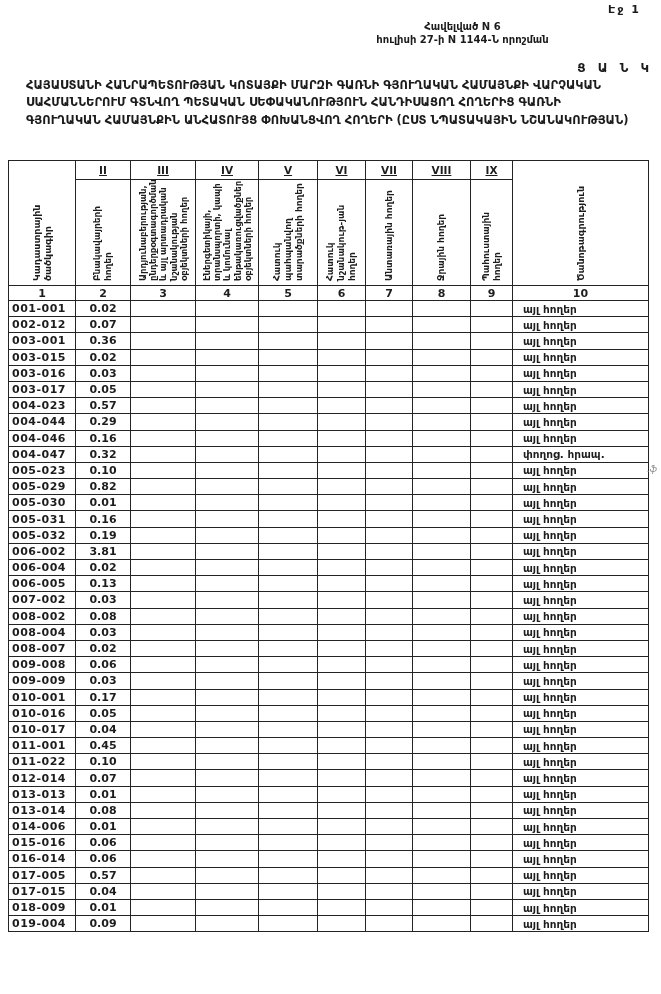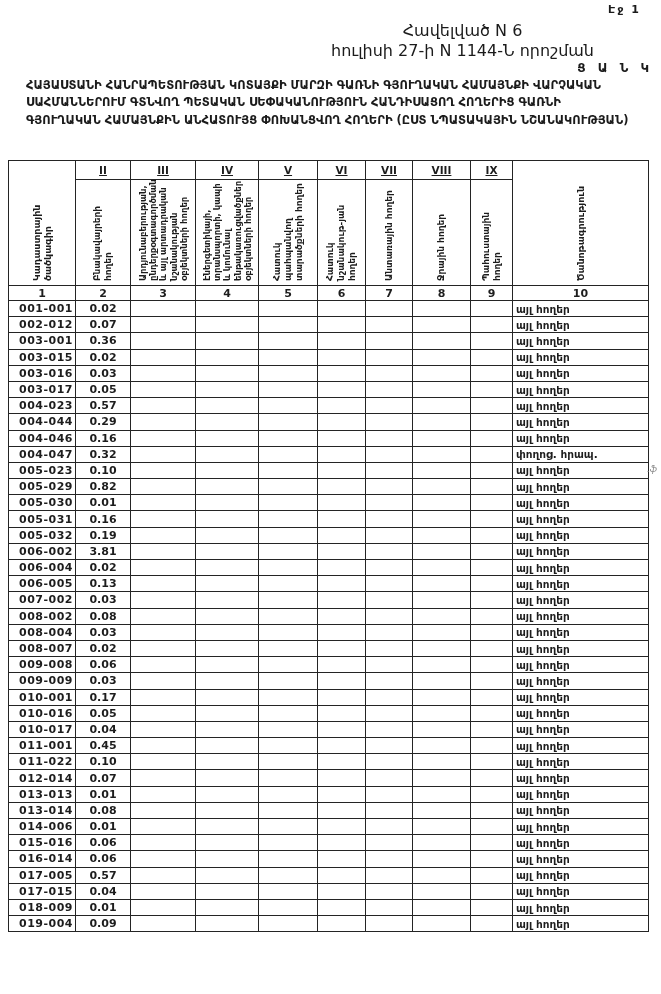--- a/index.html
+++ b/index.html
@@ -11,22 +11,22 @@
     color: #1b1b1b;
     position: relative;
     overflow: hidden;
   }
   .page-number {
     position: absolute; top: 3px; right: 20px;
     font-size: 11px; font-weight: bold; letter-spacing: 2px;
   }
   .appendix {
     position: absolute; top: 21px; right: 26px; width: 345px;
-    text-align: center; font-weight: normal;
-    font-size: 16px; line-height: 1.25;
+    text-align: center; font-weight: bold;
+    font-size: 10px; line-height: 1.25;
   }
   .title-kicker {
     position: absolute; top: 61px; left: 0; right: 8px;
     text-align: right; font-weight: bold;
     font-size: 12px; letter-spacing: 4px;
   }
   .title-body {
     position: absolute; top: 77px; left: 26px; right: 26px;
     text-align: left; font-weight: bold;
     font-size: 11.5px; line-height: 1.5;
@@ -53,23 +53,23 @@
     font-weight: bold;
     font-size: 8.5px;
     line-height: 1.2;
     height: 100px;
     text-align: left;
     white-space: normal;
   }
   .vert.tall { height: 118px; font-size: 9.5px; }
   tr.numbers th { height: 15px; font-size: 11px; text-align: center; }
   tbody td { height: 16.2px; font-size: 11px; }
-  tbody td.code { text-align: left; padding-left: 10px; letter-spacing: 0.5px; }
+  tbody td.code { text-align: left; padding-left: 3px; letter-spacing: 0.5px; }
   tbody td.value { text-align: center; }
-  tbody td.note { text-align: left; padding-left: 3px; font-size: 10.5px; }
+  tbody td.note { text-align: left; padding-left: 10px; font-size: 10.5px; }
   .margin-mark {
     position: absolute; top: 464px; right: 4px;
     font-size: 9px; color: #8a8a8a; font-style: italic;
   }
 </style>
 </head>
 <body>
 
 <div class="page-number">Էջ 1</div>
 

